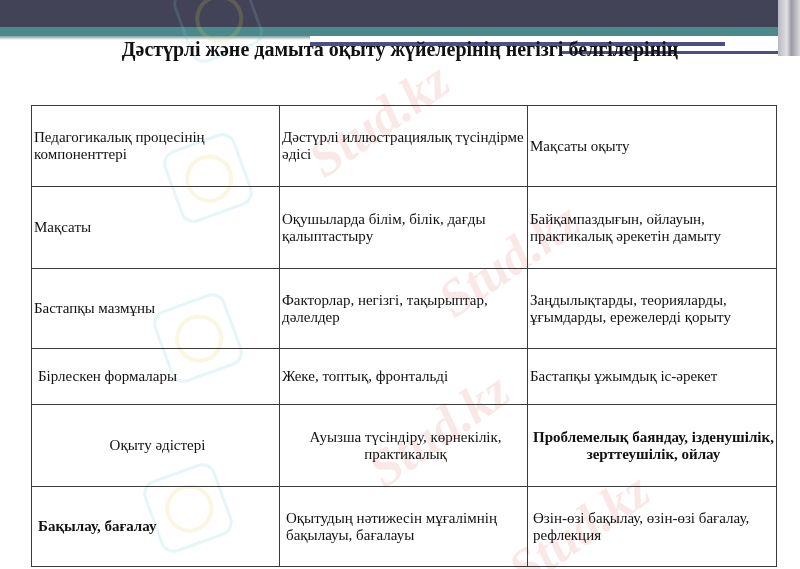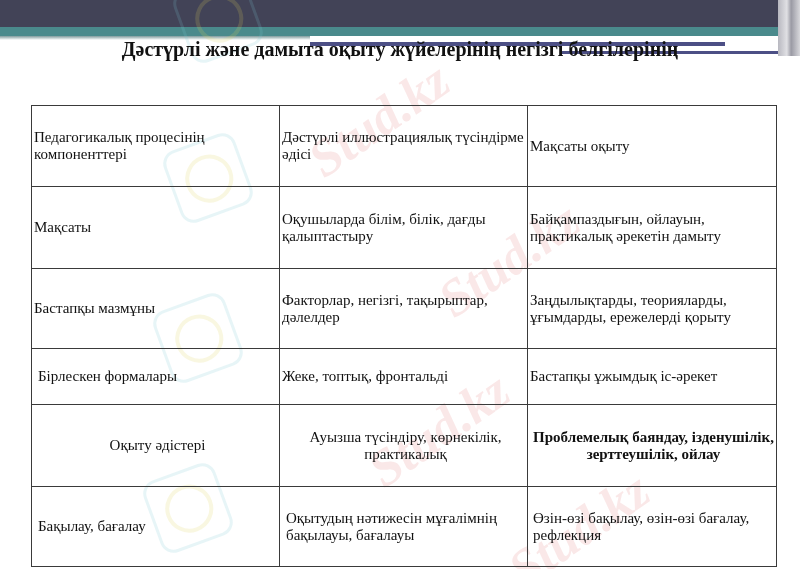--- a/index.html
+++ b/index.html
@@ -111,18 +111,18 @@
     <td style="padding-left:6px;">Бірлескен формалары</td>
     <td>Жеке, топтық, фронтальді</td>
     <td>Бастапқы ұжымдық іс-әрекет</td>
   </tr>
   <tr style="height:82px;text-align:center;">
     <td style="padding-left:6px;">Оқыту әдістері</td>
     <td style="padding-left:6px;">Ауызша түсіндіру, көрнекілік, практикалық</td>
     <td style="padding-left:5px;font-weight:bold;">Проблемелық баяндау, ізденушілік, зерттеушілік, ойлау</td>
   </tr>
   <tr style="height:80px;">
-    <td style="padding-left:6px;">Бақылау, бағалау</td>
+    <td style="padding-left:6px;font-weight:bold;">Бақылау, бағалау</td>
     <td style="padding-left:6px;">Оқытудың нәтижесін мұғалімнің бақылауы, бағалауы</td>
     <td style="padding-left:5px;">Өзін-өзі бақылау, өзін-өзі бағалау, рефлекция</td>
   </tr>
 </tbody>
   </table>
 
 </body></html>

